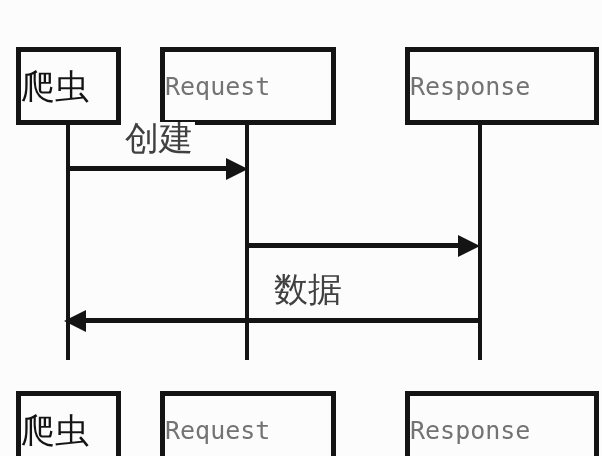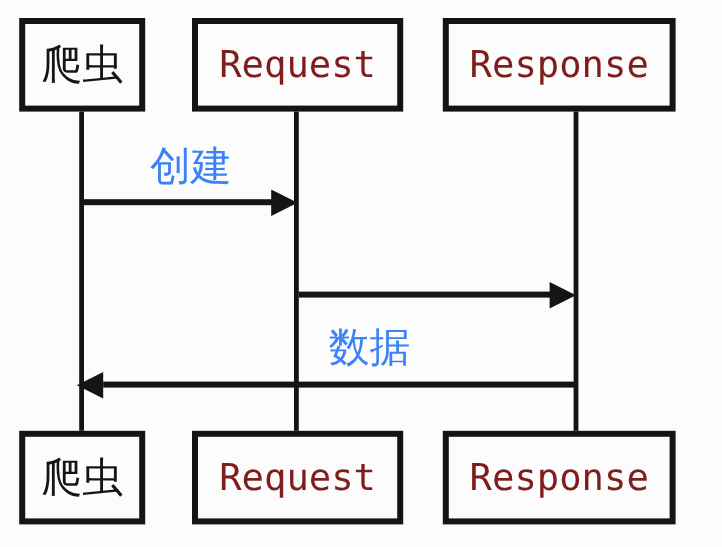--- a/index.html
+++ b/index.html
@@ -20,41 +20,42 @@
     background: #fcfcfc;
     color: #141414;
   }
   .actor-box {
     position: absolute;
     box-sizing: border-box;
     border: 5px solid #141414;
     height: 78px;
     display: flex;
     align-items: center;
-    justify-content: center;
+    justify-content: flex-start;
     background: #fcfcfc;
     z-index: 3;
+    margin-top: 32px;
   }
   .actor-box .label-cn {
     font-family: "DejaVu Sans", sans-serif;
     font-size: 34px;
     line-height: 1;
     color: #141414;
   }
   .actor-box .label-mono {
     font-family: "DejaVu Sans Mono", "Liberation Mono", monospace;
-    font-size: 31px;
+    font-size: 25px;
     line-height: 1;
-    color: #7f1d1d;
+    color: #737373;
   }
   .row-top { top: 15px; }
   .row-bottom { top: 359px; }
   .box-crawler  { left: 16px;  width: 105px; }
   .box-request  { left: 160px; width: 176px; }
-  .box-response { left: 369px; width: 194px; }
+  .box-response { left: 405px; width: 194px; }
 
   .lifeline {
     position: absolute;
     top: 92px;
     height: 268px;
     width: 4px;
     background: #141414;
     z-index: 1;
   }
   .lifeline-crawler  { left: 66px; }
@@ -79,24 +80,24 @@
     border-left: 22px solid #141414;
   }
   .arrowhead.left {
     border-top: 11px solid transparent;
     border-bottom: 11px solid transparent;
     border-right: 22px solid #141414;
   }
   .msg-label {
     position: absolute;
     transform: translateX(-50%);
-    font-family: Liberation Sans, sans-serif;
+    font-family: Liberation Serif, serif;
     font-size: 34px;
     line-height: 1;
-    color: #3b82f6;
+    color: #404040;
     background: #fcfcfc;
     white-space: nowrap;
     padding: 0 2px;
     z-index: 4;
   }
   
   .line-create     { left: 68px;  top: 166px; width: 160px; }
   .head-create     { left: 226px; top: 158px; }
   .label-create    { left: 159px; top: 122px; }
   

